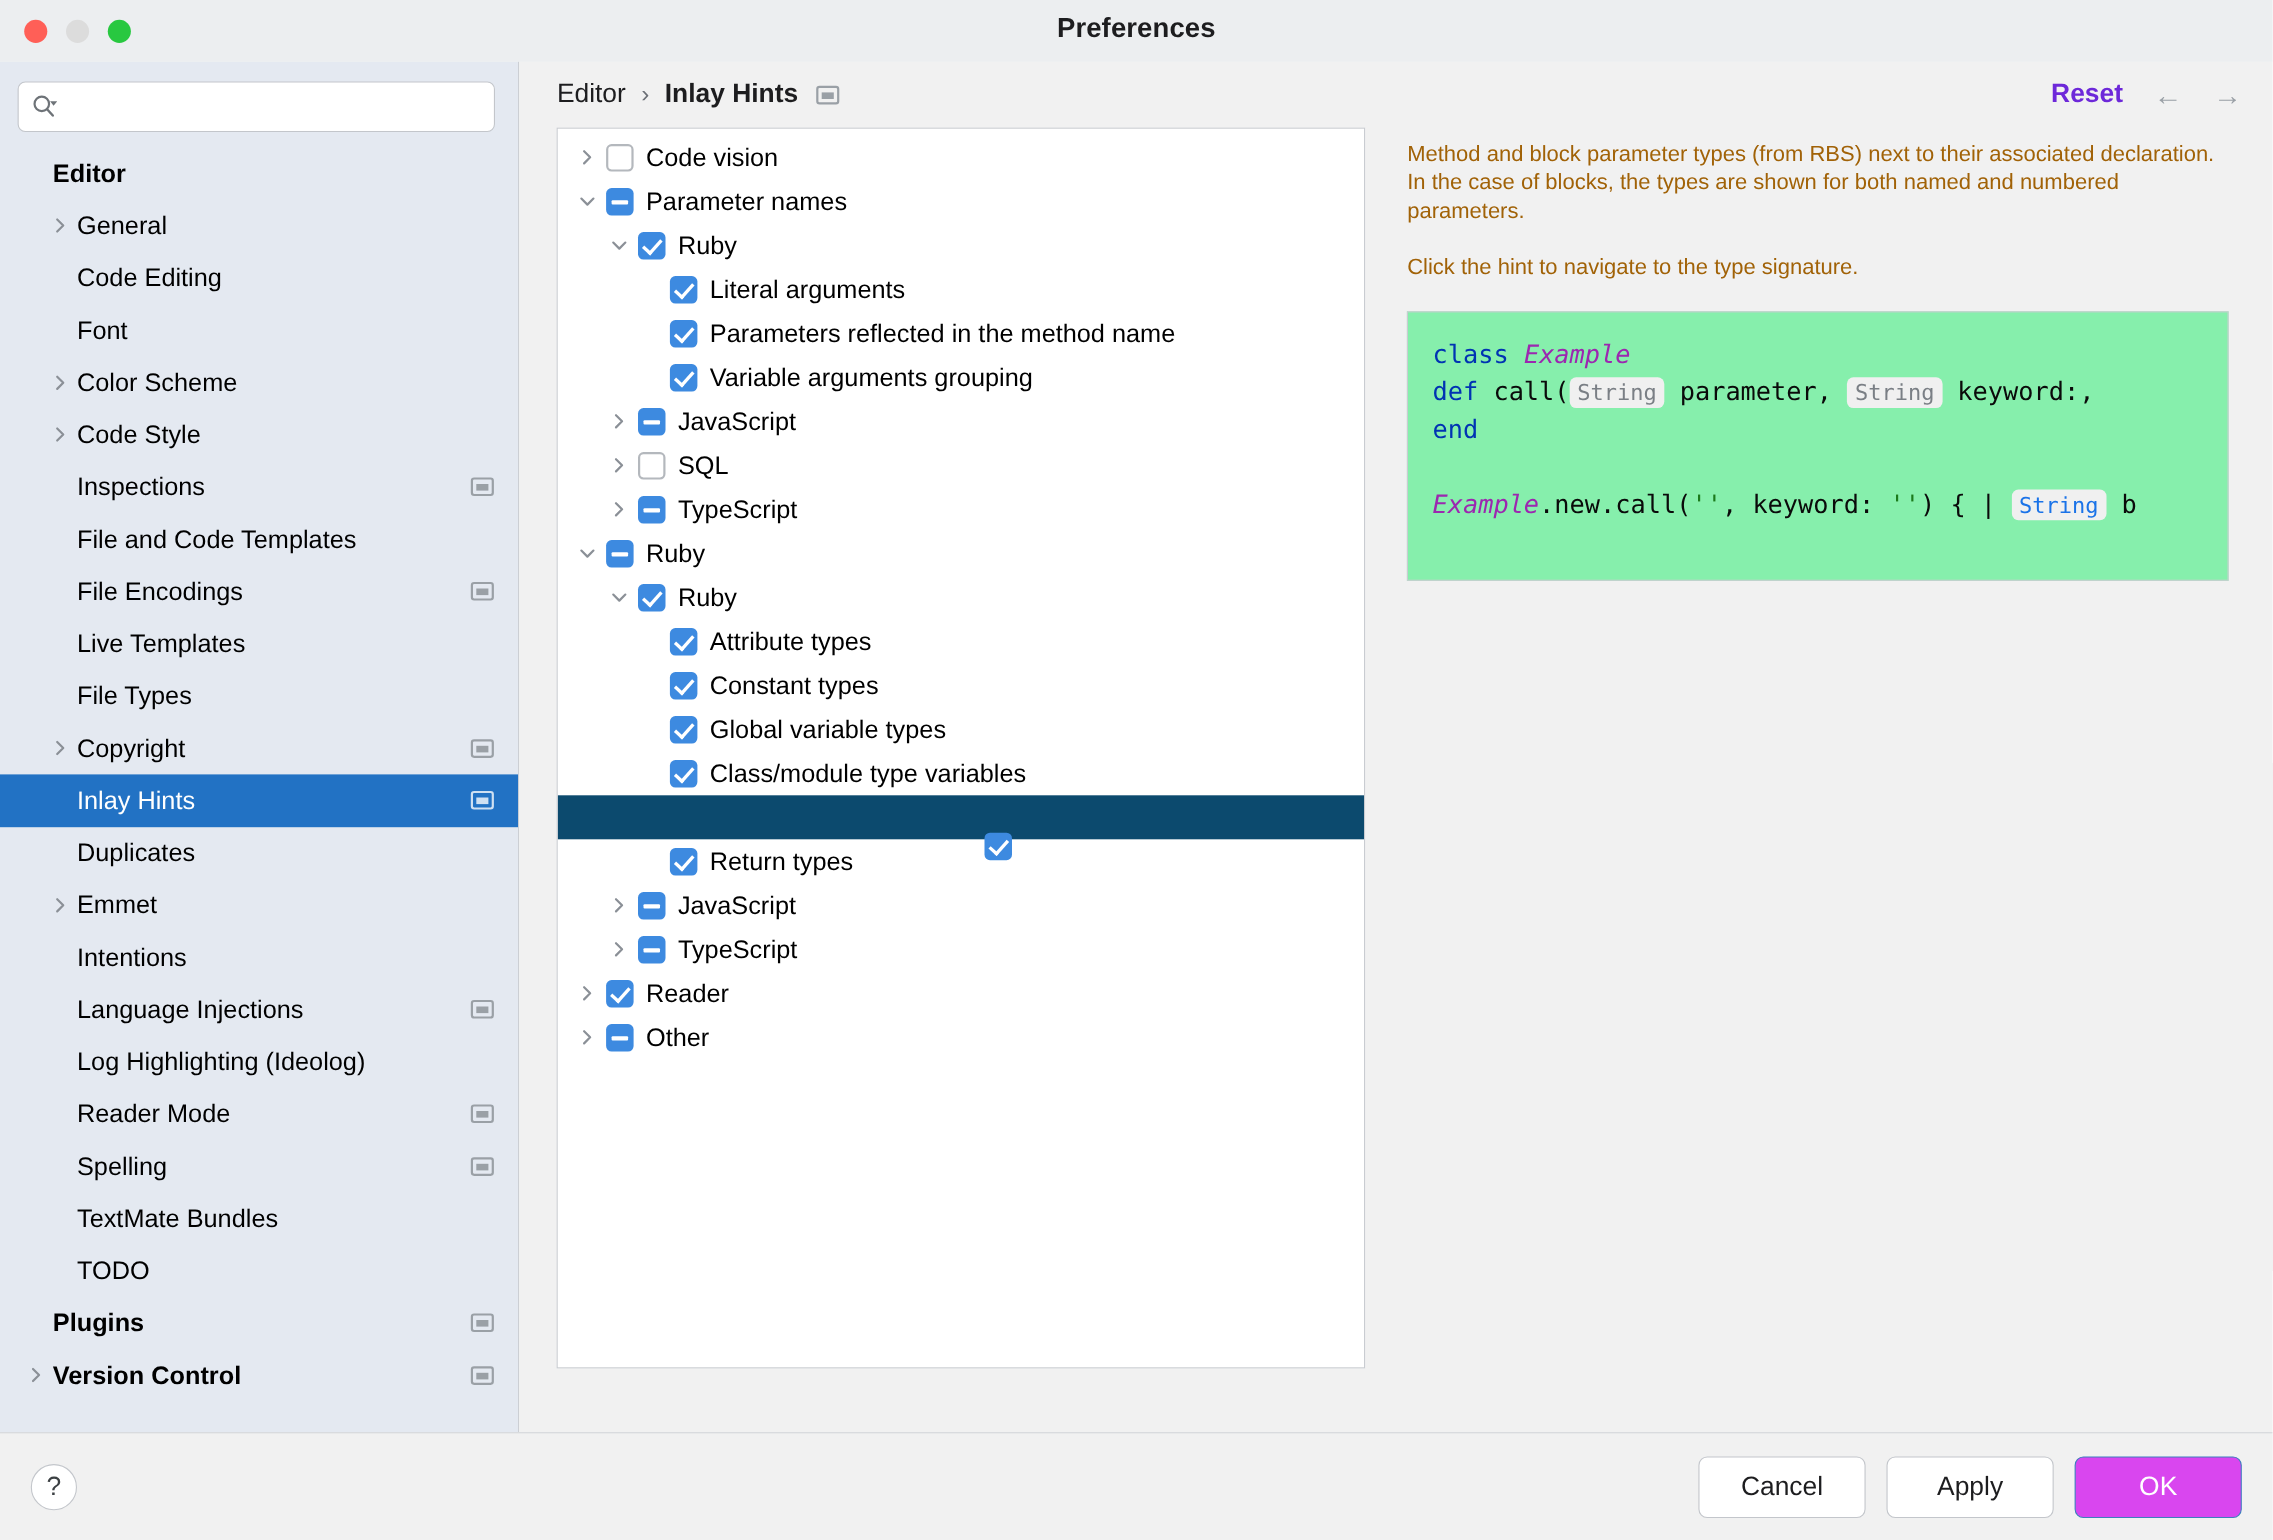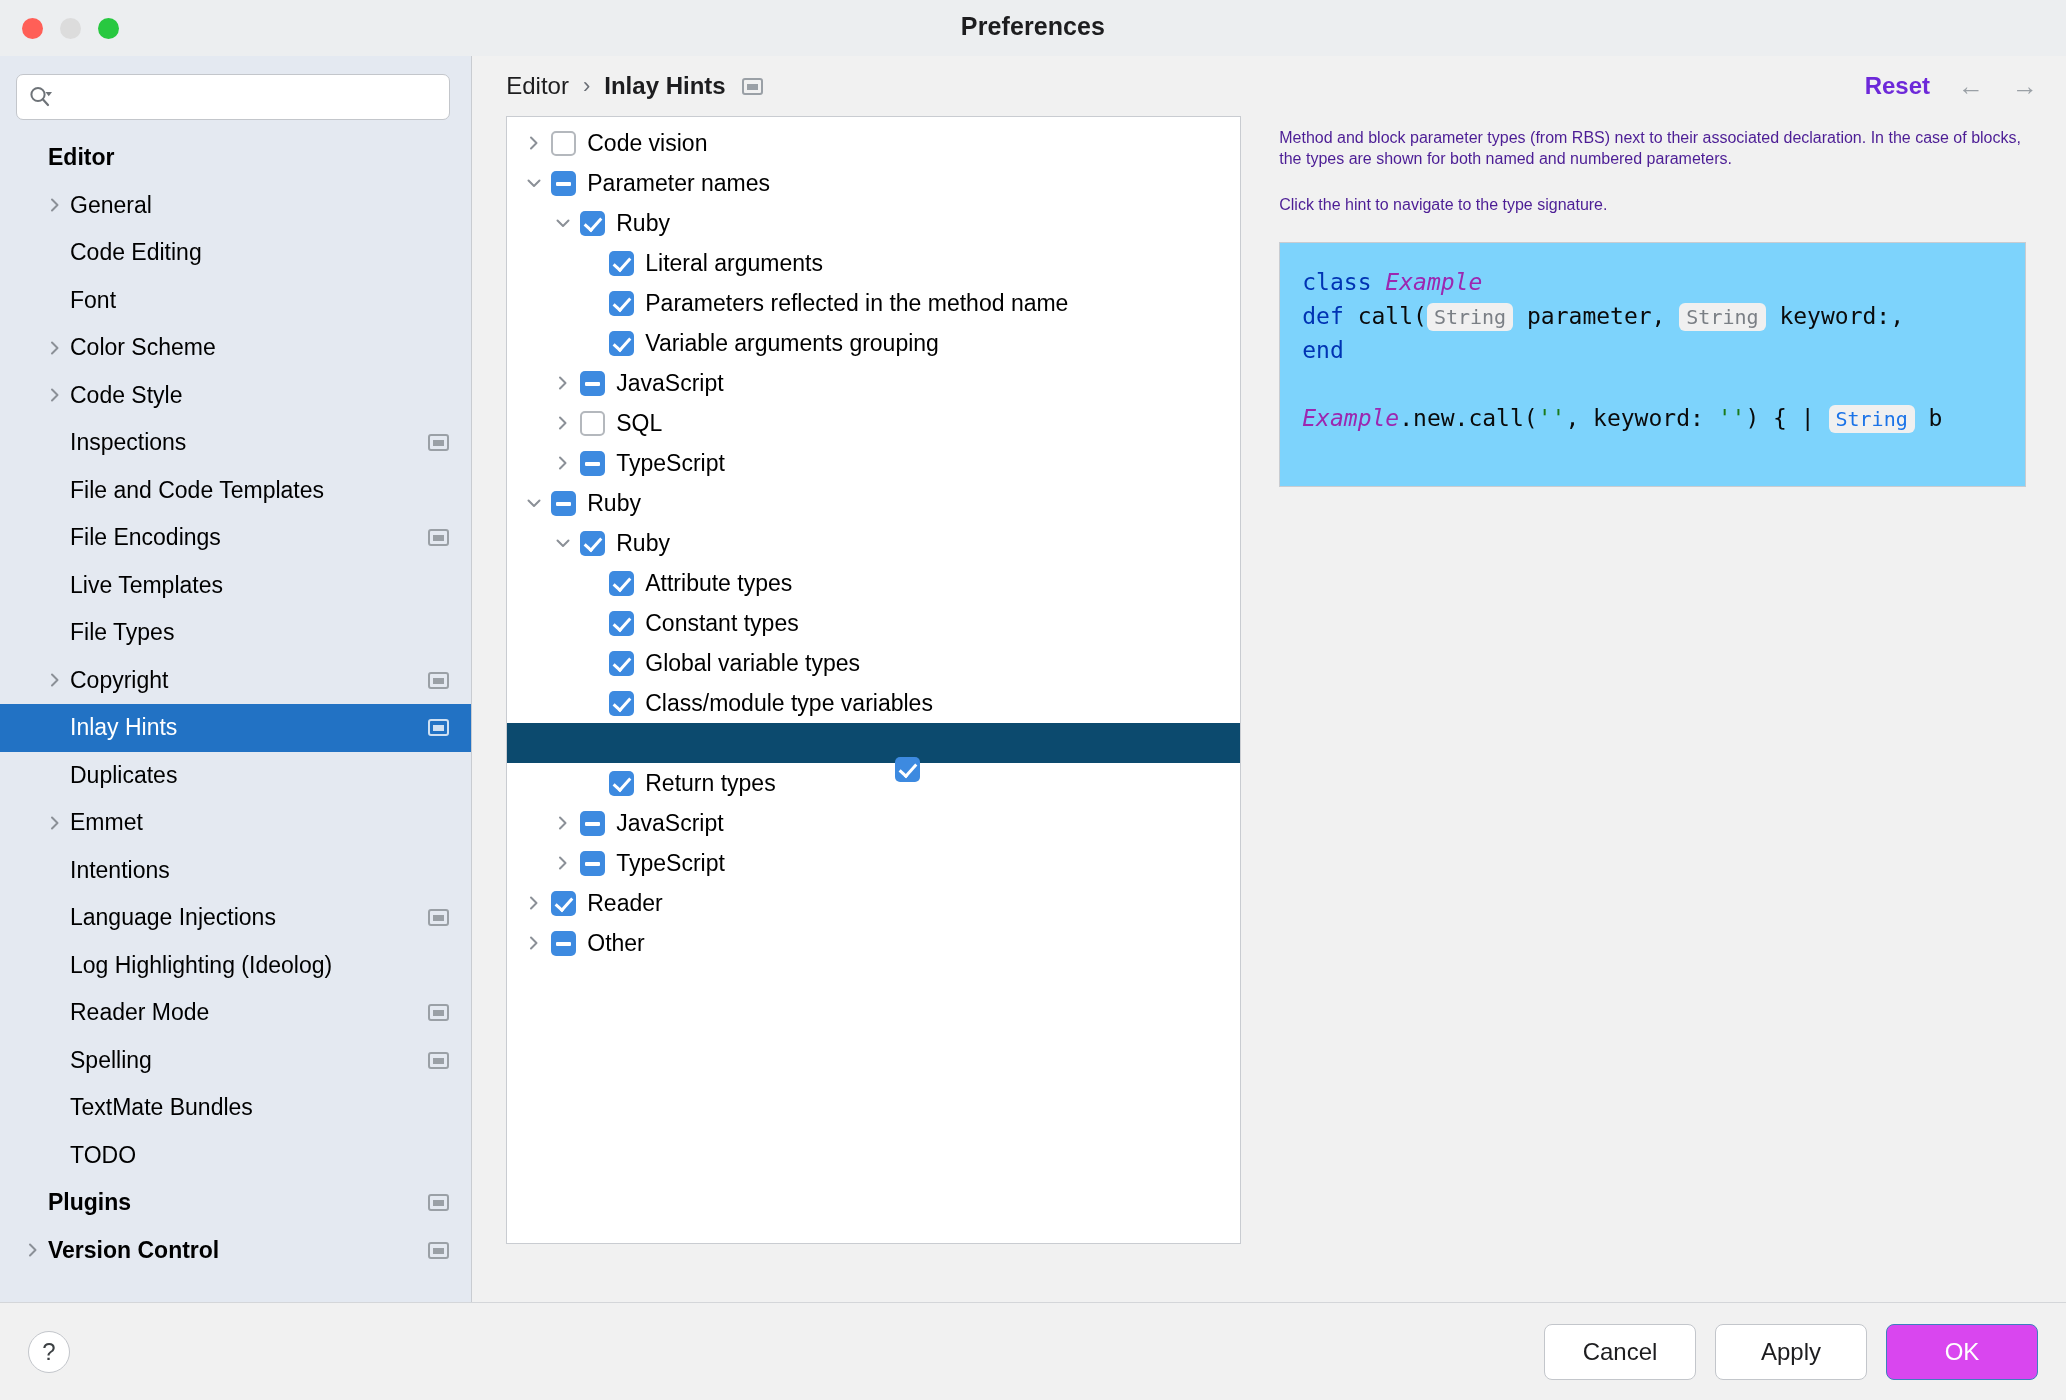--- a/index.html
+++ b/index.html
@@ -230,27 +230,27 @@
   }
 
   
   .docpane {
     flex: 1 1 auto;
     padding: 12px 40px 0 38px;
     min-width: 0;
     overflow: hidden;
   }
   .doc-p {
-    font-size: 16px; color: #4c1d95;
+    font-size: 20px; color: #a16207;
     line-height: 1.29;
     margin-bottom: 26px;
     max-width: 800px;
   }
   .codebox {
-    background: #7dd3fc;
+    background: #86efac;
     border: 1px solid #c9ccd1;
     margin-top: 16px;
     height: 245px;
     padding: 22px 0 0 22px;
     overflow: hidden;
     font-family: "DejaVu Sans Mono", monospace;
     font-size: 23px;
     line-height: 1.48;
     white-space: nowrap;
   }

